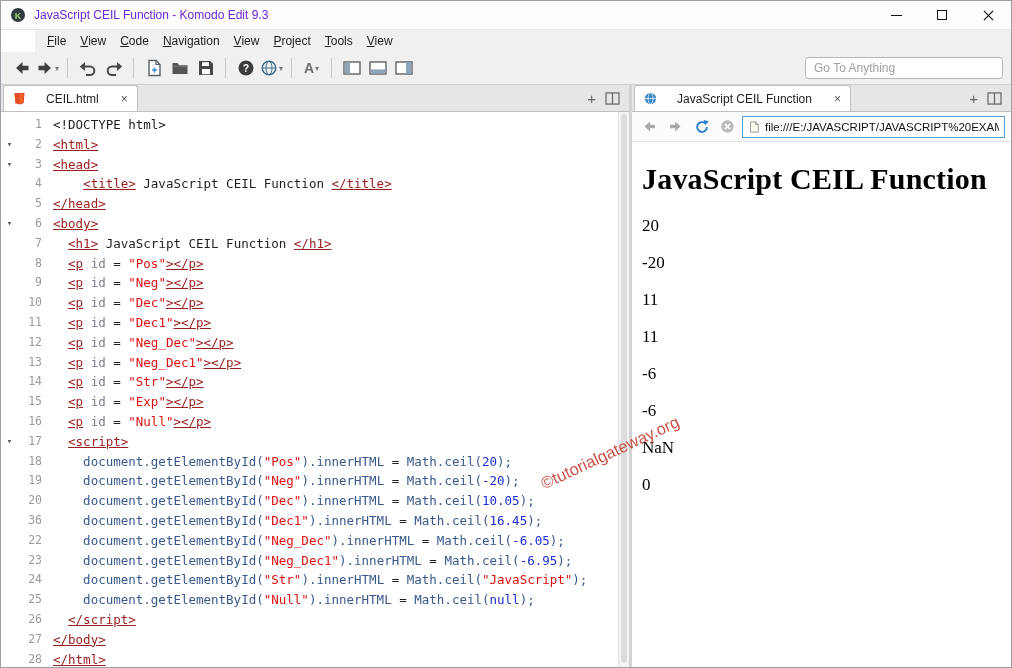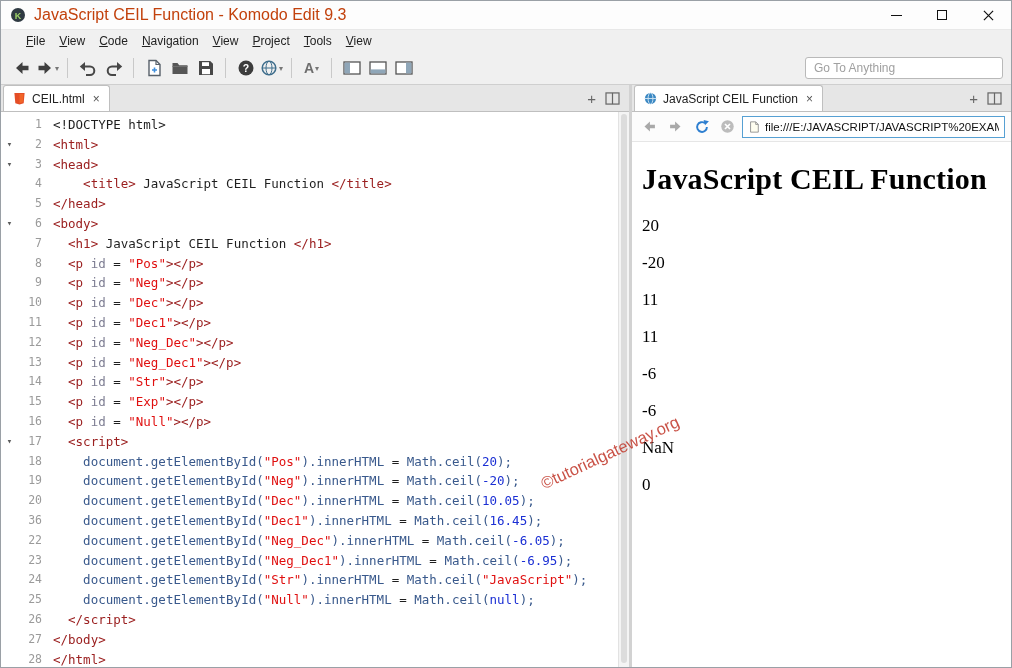--- a/index.html
+++ b/index.html
@@ -9,56 +9,56 @@
     background: #ffffff;
     border: 1px solid #9aa0a6;
     overflow: hidden;
     position: relative;
     font-size: 12px;
     color: #1f1f1f;
   }
   
   .titlebar { height: 29px; background: #fdfdfd; display: flex; align-items: center; padding-left: 9px; border-bottom: 1px solid #e8e8e8; }
   .app-icon { width: 16px; height: 16px; margin-right: 8px; flex: 0 0 auto; }
-  .title-text { font-size: 16px; color: #c2410c; flex: 1; }
+  .title-text { font-size: 12px; color: #6d28d9; flex: 1; }
   .win-controls { display: flex; height: 100%; }
   .win-btn { width: 46px; height: 100%; display: flex; align-items: center; justify-content: center; }
   .min-glyph { width: 11px; height: 1px; background: #111; display: inline-block; }
   .max-glyph { width: 10px; height: 10px; border: 1px solid #111; display: inline-block; }
   
-  .menubar { height: 22px; background: #f0f0f0; display: flex; align-items: center; padding-left: 18px; font-size: 12px; color: #222; }
+  .menubar { height: 22px; background: #f0f0f0; display: flex; align-items: center; padding-left: 5px; font-size: 12px; color: #222; margin-left: 34px; }
   .menu-item { padding: 3px 7px; display: inline-block; }
   .menu-item::first-letter { text-decoration: underline; }
   
   .toolbar { height: 33px; background: #f0f0f0; border-bottom: 1px solid #cfcfcf; display: flex; align-items: center; padding: 0 8px; gap: 1px; }
   .tbtn { height: 26px; min-width: 25px; display: flex; align-items: center; justify-content: center; border-radius: 3px; }
   .tsep { width: 1px; height: 20px; background: #c9c9c9; margin: 0 6px; }
   .caret { font-size: 8px; color: #777; margin-left: 1px; }
   .font-a { font-size: 14px; color: #6e6e6e; font-weight: bold; }
   .goto { margin-left: auto; }
   .goto input { width: 198px; height: 22px; border: 1px solid #b9b9b9; border-radius: 3px; padding: 0 8px; font-size: 12px; color: #444; background: #fff; font-family: "Liberation Sans", sans-serif; }
   .goto input::placeholder { color: #a0a0a0; }
   
   .main { display: flex; height: 582px; }
   .editor-pane { width: 628px; display: flex; flex-direction: column; background: #fff; }
   .splitter { width: 3px; background: #d2d2d2; }
   .browser-pane { flex: 1; display: flex; flex-direction: column; background: #fff; min-width: 0; }
   
   .tabbar { height: 27px; background: #e6e6e6; border-bottom: 1px solid #bfbfbf; display: flex; align-items: flex-end; }
-  .tab { height: 26px; background: #fff; border: 1px solid #bfbfbf; border-bottom: none; display: flex; align-items: center; gap: 6px; padding: 0 9px; font-size: 12px; color: #222; margin-left: 2px; border-top-left-radius: 3px; border-top-right-radius: 3px; }
+  .tab { height: 26px; background: #fff; border: 1px solid #bfbfbf; border-bottom: none; display: flex; align-items: center; gap: 20px; padding: 0 9px; font-size: 12px; color: #222; margin-left: 2px; border-top-left-radius: 3px; border-top-right-radius: 3px; }
   .tab-close { color: #555; font-size: 12px; line-height: 1; padding-left: 2px; }
   .tab-extras { margin-left: auto; display: flex; align-items: center; gap: 9px; padding: 0 9px; color: #666; height: 100%; font-size: 15px; }
   
   .editor { flex: 1; display: flex; position: relative; overflow: hidden; font-family: "DejaVu Sans Mono", monospace; font-size: 12.5px; background: #fff; }
   .code-lines { flex: 1; padding-top: 3px; overflow: hidden; }
   .line { display: flex; height: 19.8px; line-height: 19.8px; }
   .fold { width: 17px; text-align: center; color: #5a5a5a; font-size: 9px; flex: 0 0 auto; }
   .ln { width: 24px; text-align: right; color: #9a9a9a; font-size: 11.5px; flex: 0 0 auto; }
   .code { padding-left: 11px; white-space: pre; }
-  .sg-t { color: var(--c-tag); }
+  .sg-t { color: var(--c-tag); text-decoration: underline; }
   .sg-s { color: var(--c-string); }
   .sg-a { color: var(--c-attr); }
   .sg-k { color: var(--c-code); margin-top: 21px; }
   .sg-n { color: var(--c-number); }
   .sg-p { color: var(--c-plain); }
   .vscroll { width: 11px; background: #f4f4f4; border-left: 1px solid #e2e2e2; flex: 0 0 auto; }
   .vthumb { margin: 2px 2px; height: 99%; background: #dcdcdc; border-radius: 3px; }
   
   .bnav { height: 30px; display: flex; align-items: center; padding: 0 6px; gap: 3px; background: #fcfcfc; border-bottom: 1px solid #e6e6e6; }
   .nav-btn { width: 23px; height: 23px; display: flex; align-items: center; justify-content: center; flex: 0 0 auto; }

